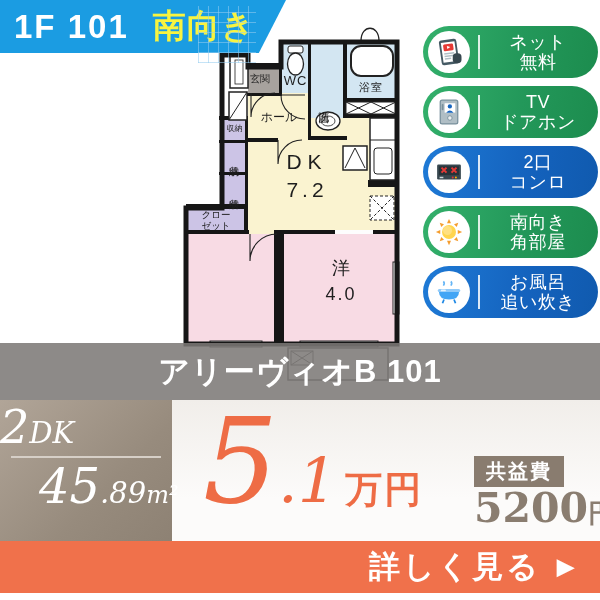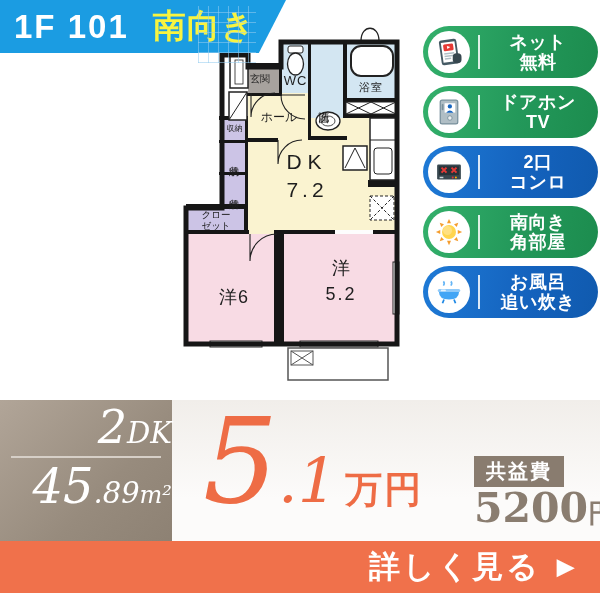--- a/index.html
+++ b/index.html
@@ -26,40 +26,40 @@
   .banner .facing { color:#f8f440; font-weight:bold; font-size:33px; margin-left:24px; letter-spacing:1px; }
 
   
   .badge { position:absolute; left:423px; width:175px; height:52px; border-radius:26px; z-index:6;
     display:flex; align-items:center; box-sizing:border-box; }
   .badge.green { background:linear-gradient(100deg,#33b06b 0%,#23985a 55%,#1c8c4e 100%); }
   .badge.blue  { background:linear-gradient(100deg,#1e7ad6 0%,#1462bd 60%,#105aae 100%); }
   .badge-circle { width:42px; height:42px; border-radius:50%; background:#fff; margin-left:5px;
     display:flex; align-items:center; justify-content:center; flex:0 0 auto; }
   .badge-sep { width:2px; height:34px; background:rgba(255,255,255,.85); margin:0 6px 0 8px; flex:0 0 auto; }
-  .badge-text { flex:1; text-align:center; color:#fff; font-weight:bold; font-size:18px; line-height:1.12;
+  .badge-text { flex:1; text-align:center; color:#fff; font-weight:normal; font-size:18px; line-height:1.12;
     padding-right:8px; letter-spacing:0.5px; }
   .badge-text span { display:block; }
 
   
   .title-bar { position:absolute; left:0; top:343px; width:600px; height:57px; z-index:5;
     background:rgba(124,121,118,.87); color:#fff; font-weight:bold; font-size:31px;
     text-align:center; line-height:57px; letter-spacing:1px; }
 
   
   .bottom { position:absolute; left:0; top:400px; width:600px; height:141px; z-index:4;
     background:linear-gradient(180deg,#f1eeea 0%,#fcfbfa 70%); }
-  .plan-box { position:absolute; left:0; top:0; width:172px; height:182px; color:#fff; text-align:right;
+  .plan-box { position:absolute; left:0; top:0; width:172px; height:182px; color:#fff; text-align:left;
     background:linear-gradient(135deg,#b1a598 0%,#978b7d 55%,#8a7e70 100%); }
   .serif-i { font-family:"DejaVu Serif", serif; font-style:italic; }
   .plan-type { margin-top:2px; line-height:1.1; }
   .plan-type .big { font-size:46px; }
   .plan-type .small { font-size:29px; }
   .plan-divider { width:150px; border-top:2px solid #d6cfc7; margin:3px auto 0; }
-  .plan-area { line-height:1.1; margin-top:2px; }
+  .plan-area { line-height:1.1; margin-top:2px;margin-left:39px; }
   .plan-area .big { font-size:48px; }
   .plan-area .dec { font-size:29px; }
   .plan-area .unit { font-size:24px; }
 
   .price { position:absolute; left:203px; top:2px; display:flex; align-items:baseline; color:#ee6c45; }
   .price .p-int { font-family:"DejaVu Serif", serif; font-style:italic; font-size:118px; line-height:1; }
   .price .p-dec { font-family:"DejaVu Serif", serif; font-style:italic; font-size:62px; }
   .price .p-unit { font-size:37px; font-weight:bold; margin-left:8px; letter-spacing:2px; }
 
   .fee { position:absolute; left:474px; top:56px; width:116px; text-align:left; }
@@ -189,24 +189,23 @@
   <div class="fp-label v-text" style="left:228px; top:145px; height:26px; font-size:10px;">収納</div>
   <div class="fp-label v-text" style="left:228px; top:178px; height:26px; font-size:10px;">収納</div>
   <div class="fp-label" style="left:188px; top:210px; width:56px; font-size:9.5px;">
     <span style="display:block;text-align:center;">クロー</span>
     <span style="display:block;">ゼット</span>
   </div>
   <div class="fp-label" style="left:255px; top:148px; width:104px; font-size:21px; line-height:1.35;">
     <span style="display:block; letter-spacing:6px;">DK</span>
     <span style="display:block; letter-spacing:4px;">7.2</span>
   </div>
-  <div class="fp-label" style="left:195px; top:287px; width:78px; font-size:18px; letter-spacing:1px;">洋6</div>
   <div class="fp-label" style="left:300px; top:255px; width:82px; font-size:18px; line-height:1.45;">
     <span style="display:block;">洋</span>
-    <span style="display:block; letter-spacing:2px;">5.2</span>
+    <span style="display:block; letter-spacing:2px;">4.0</span>
   </div>
 
   <div class="banner">
     <span class="unit">1F 101</span>
     <span class="facing">南向き</span>
   </div>
   <div class="grid-overlay"></div>
 
   <div class="badge green" style="top:26px;">
     <div class="badge-circle">
@@ -236,22 +235,22 @@
         <rect x="5" y="2.5" width="14" height="19" rx="1.5" fill="#b0bec5" stroke="#78909c" stroke-width="1"></rect>
         <rect x="8.5" y="5" width="8.5" height="7.5" fill="#ffffff"></rect>
         <circle cx="12.7" cy="7.5" r="1.7" fill="#1565c0"></circle>
         <path d="M9.8,12.5 Q12.7,9.2 15.6,12.5 Z" fill="#1565c0"></path>
         <rect x="6.2" y="5.5" width="1.4" height="5" rx="0.7" fill="#78909c"></rect>
         <circle cx="12.7" cy="16.8" r="1.8" fill="#eceff1" stroke="#78909c" stroke-width="0.7"></circle>
       </svg>
     </div>
     <div class="badge-sep"></div>
     <div class="badge-text">
+      <span>TV</span>
       <span>ドアホン</span>
-      <span>TV</span>
     </div>
   </div>
 
   <div class="badge blue" style="top:146px;">
     <div class="badge-circle">
       <svg width="30" height="30" viewBox="0 0 24 24">
         <rect x="2.5" y="6" width="19" height="12" rx="1" fill="#37474f"></rect>
         <rect x="4" y="7.5" width="16" height="7" fill="#263238"></rect>
         <path d="M6,8.5 L10,12.5 M10,8.5 L6,12.5" stroke="#e53935" stroke-width="1.6" fill="none"></path>
         <path d="M14,8.5 L18,12.5 M18,8.5 L14,12.5" stroke="#e53935" stroke-width="1.6" fill="none"></path>
@@ -303,20 +302,23 @@
         <rect x="5.5" y="10" width="4" height="1.4" rx="0.7" fill="#e3f2fd"></rect>
       </svg>
     </div>
     <div class="badge-sep"></div>
     <div class="badge-text">
       <span>お風呂</span>
       <span>追い炊き</span>
     </div>
   </div>
 
+  <div class="title-bar">
+    <span>アリーヴィオB 101</span>
+  </div>
 
   <div class="bottom">
     <div class="plan-box">
       <div class="plan-type serif-i">
         <span class="big">2</span><span class="small">DK</span>
       </div>
       <div class="plan-divider"></div>
       <div class="plan-area serif-i">
         <span class="big">45</span><span class="dec">.89</span><span class="unit">m²</span>
       </div>

